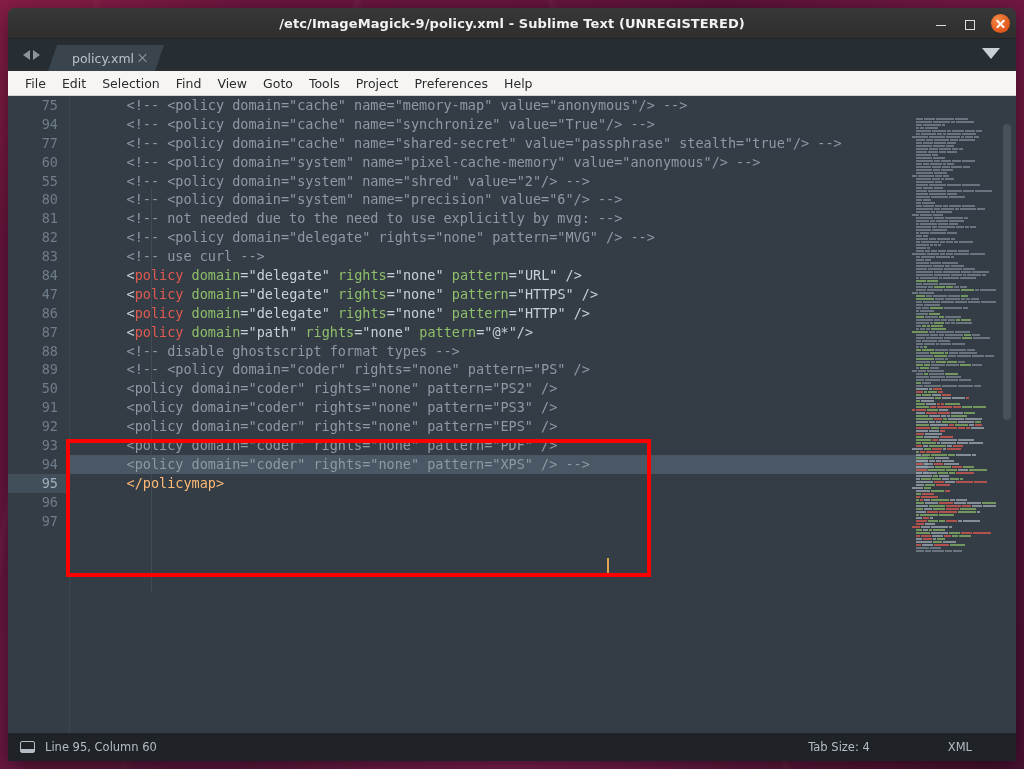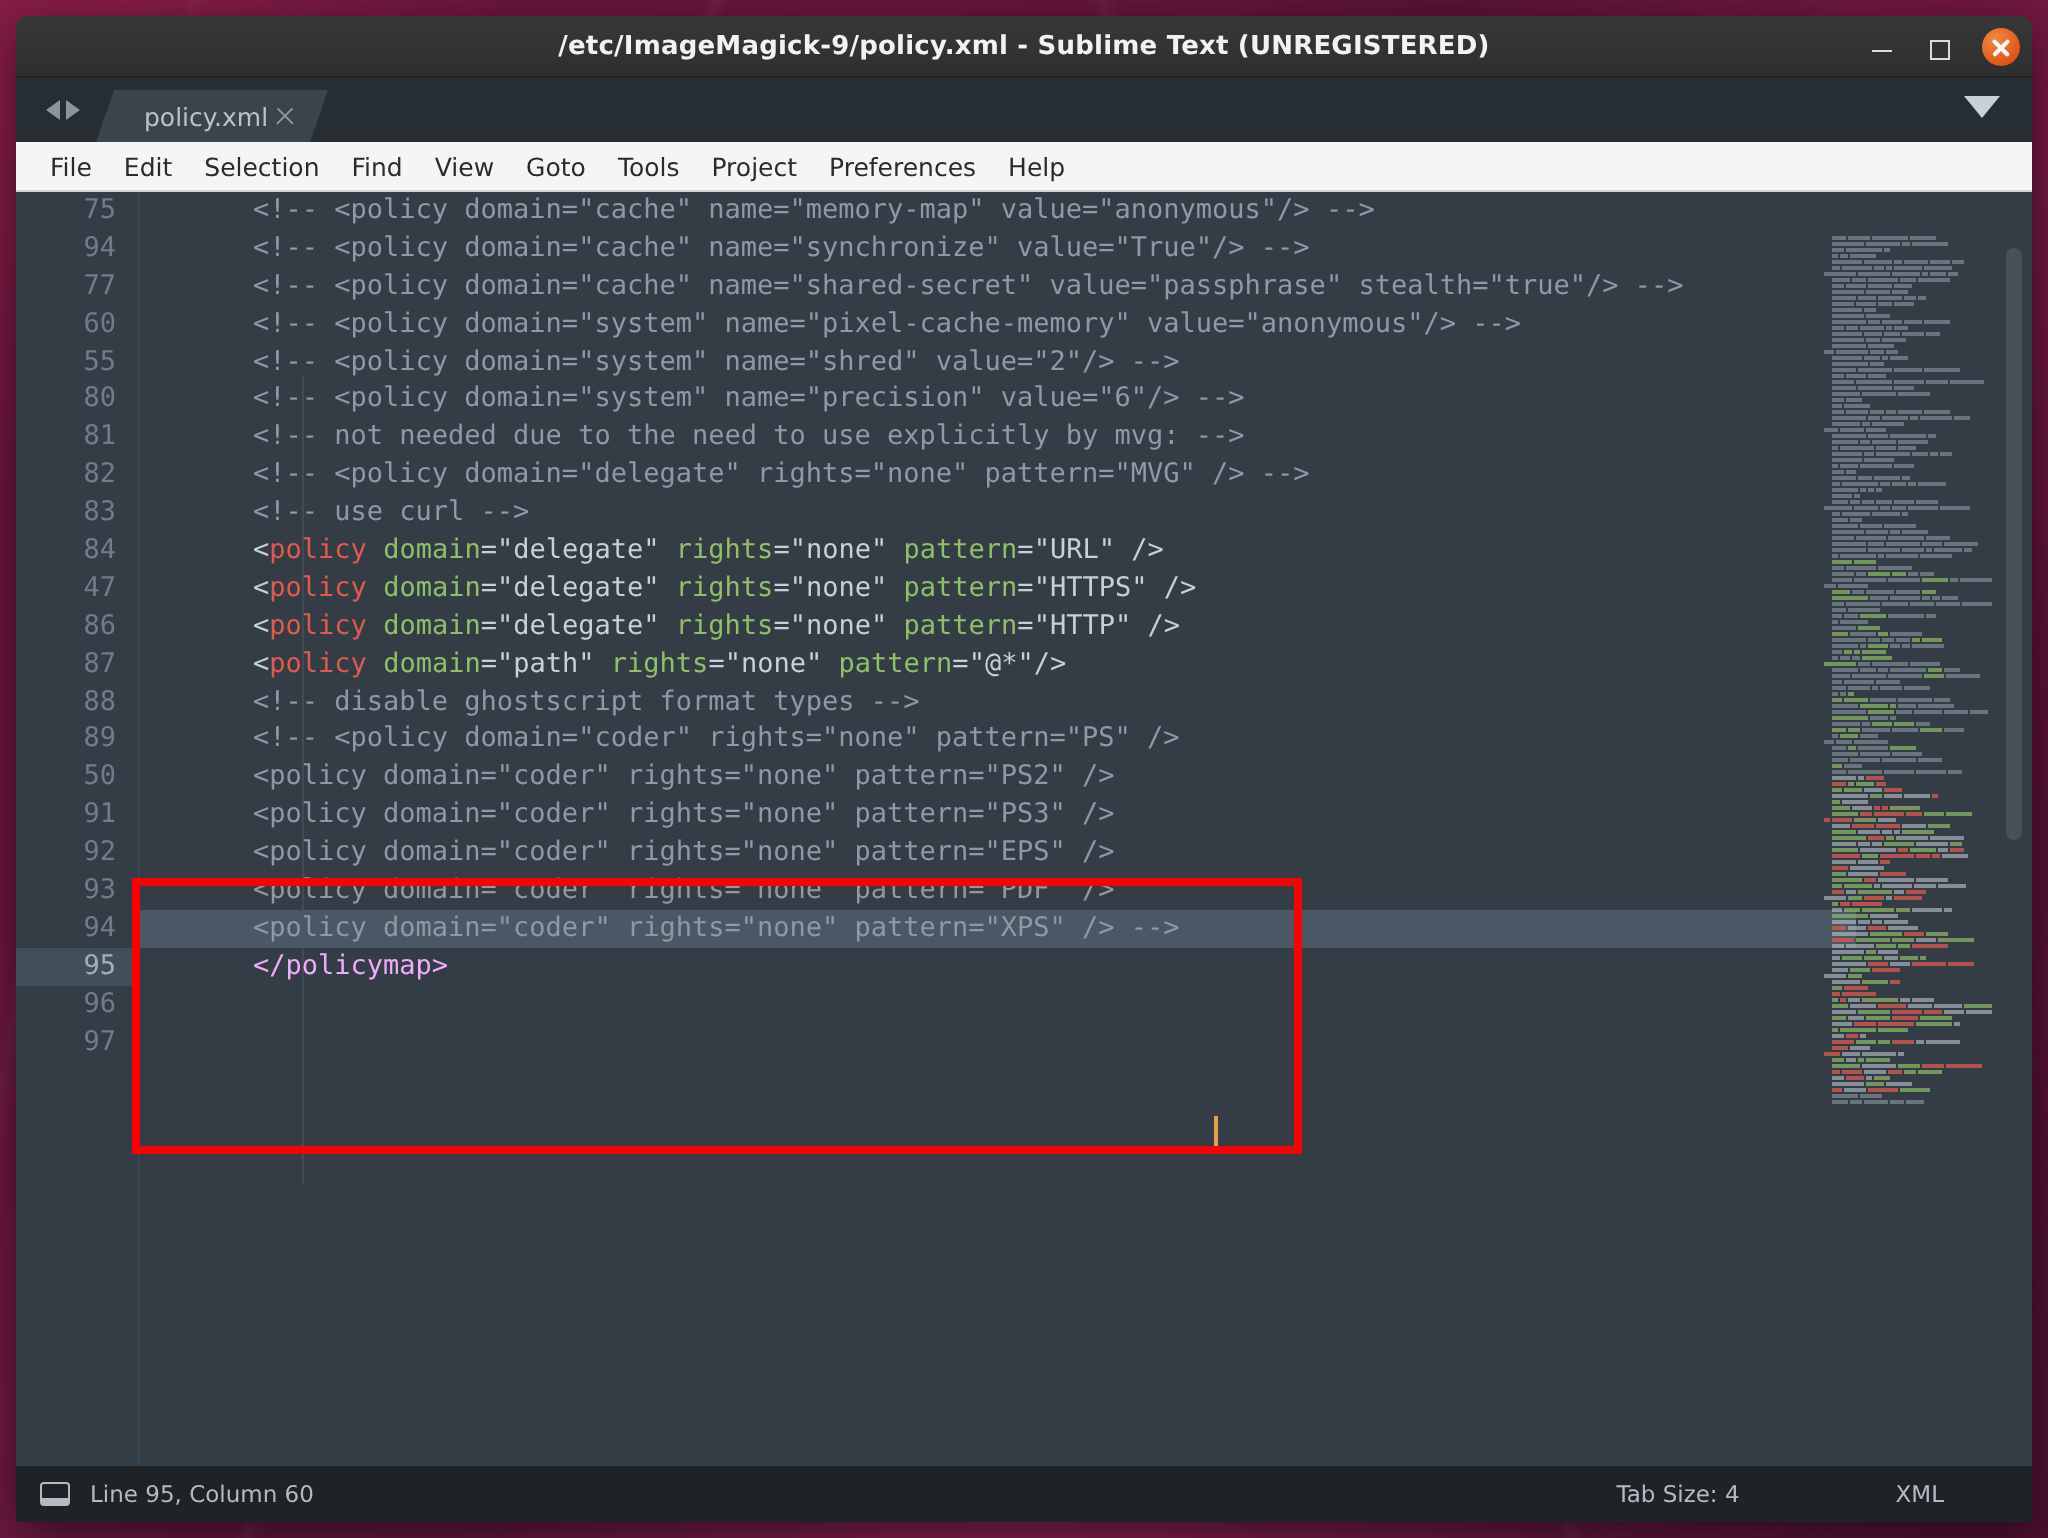--- a/index.html
+++ b/index.html
@@ -196,21 +196,21 @@
     position: relative;
   }
   .code-line.current-line { background: #4a5764; }
 
   
   .tok-comment { color: #8d9aa6; }
   .tok-tag     { color: #e05a4f; }
   .tok-attr    { color: #8fbf6a; }
   .tok-punct   { color: #c8d0d7; }
   .tok-str     { color: #c8d0d7; }
-  .tok-close   { color: #f0abfc; }
+  .tok-close   { color: #fdba74; }
 
   
   #caret {
     position: absolute;
     left: 599px; top: 462px;
     width: 2px; height: 18px;
     background: #e0a44e;
   }
 
   

